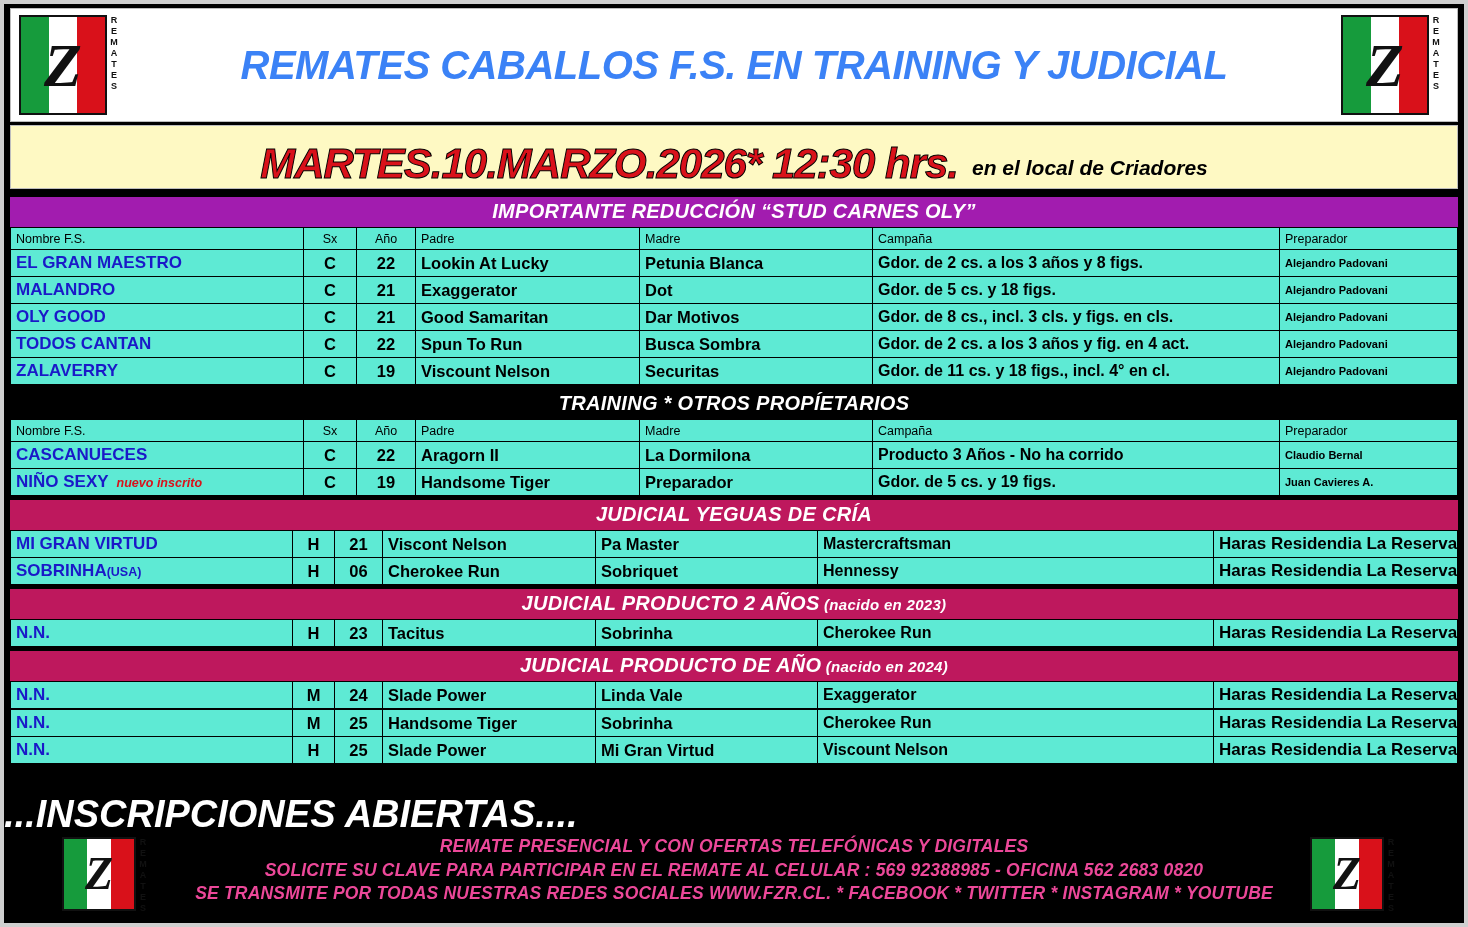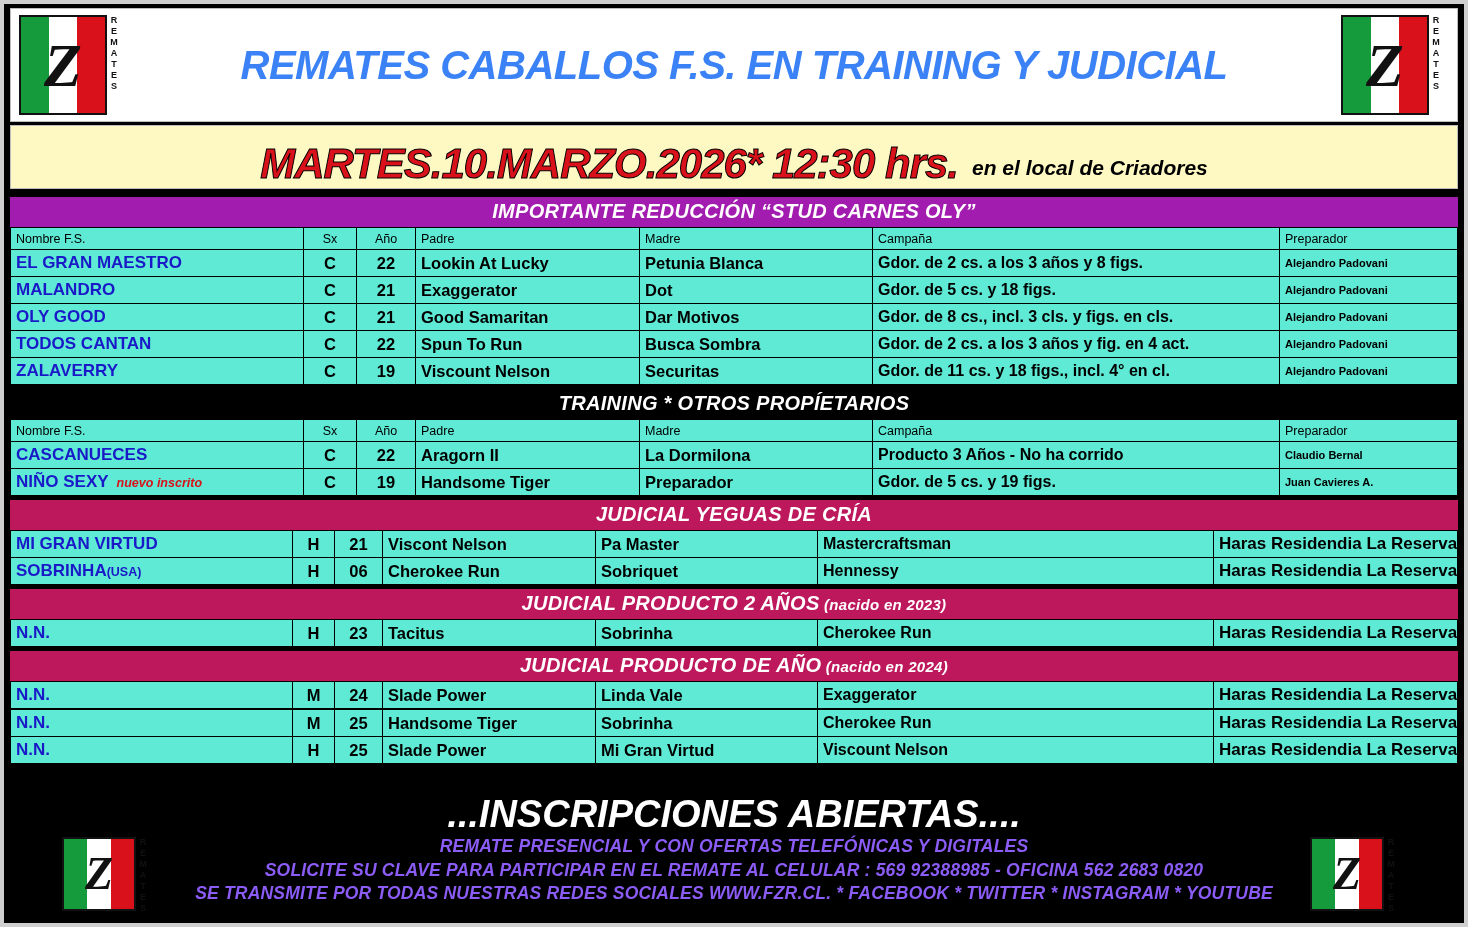--- a/index.html
+++ b/index.html
@@ -198,31 +198,30 @@
   }
 
   
   .footer {
     position: absolute;
     left: 0; right: 0; bottom: 0;
     height: 130px;
     background: #000;
   }
   .footer-title {
-    text-align: center;
     font-size: 38px;
     font-weight: bold;
     font-style: italic;
     color: #fff;
     line-height: 1.05;
     padding-top: 2px;
   }
   .footer-lines {
     text-align: center;
-    color: #8b5cf6;
+    color: #ec4899;
     font-size: 17.5px;
     font-weight: bold;
     font-style: italic;
     line-height: 1.35;
     letter-spacing: 0.2px;
   }
   .footer-logo {
     position: absolute;
     bottom: 16px;
     width: 96px;

